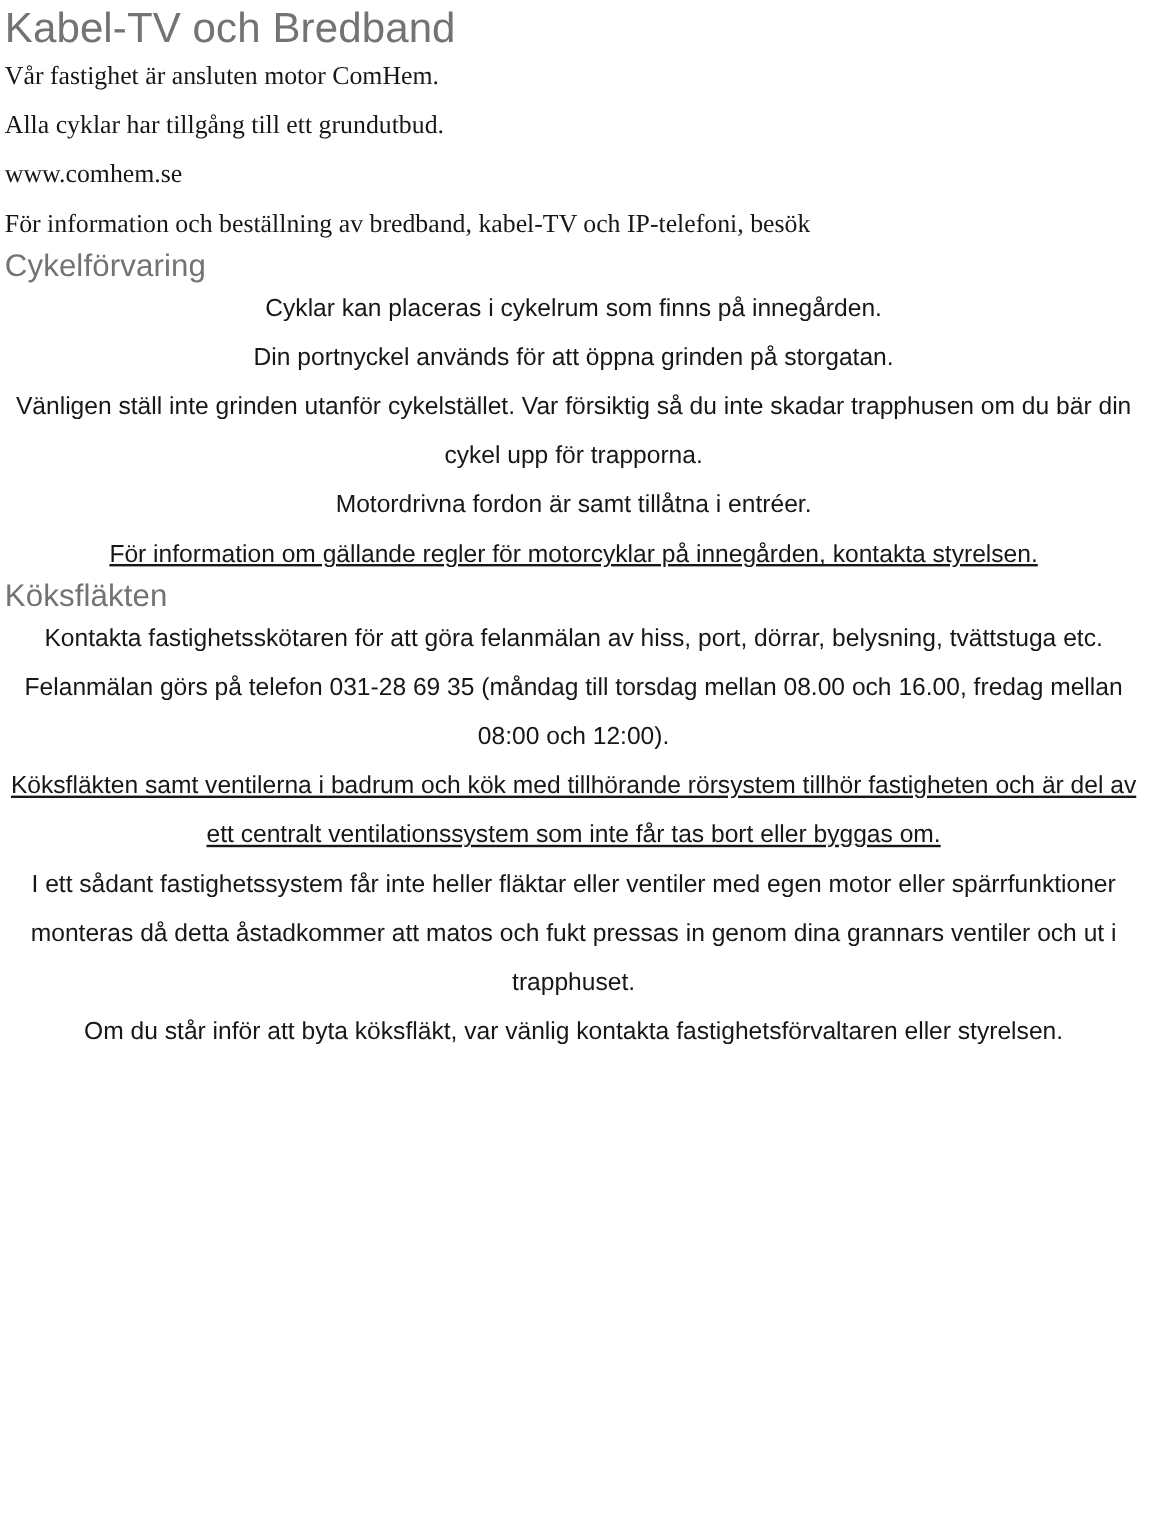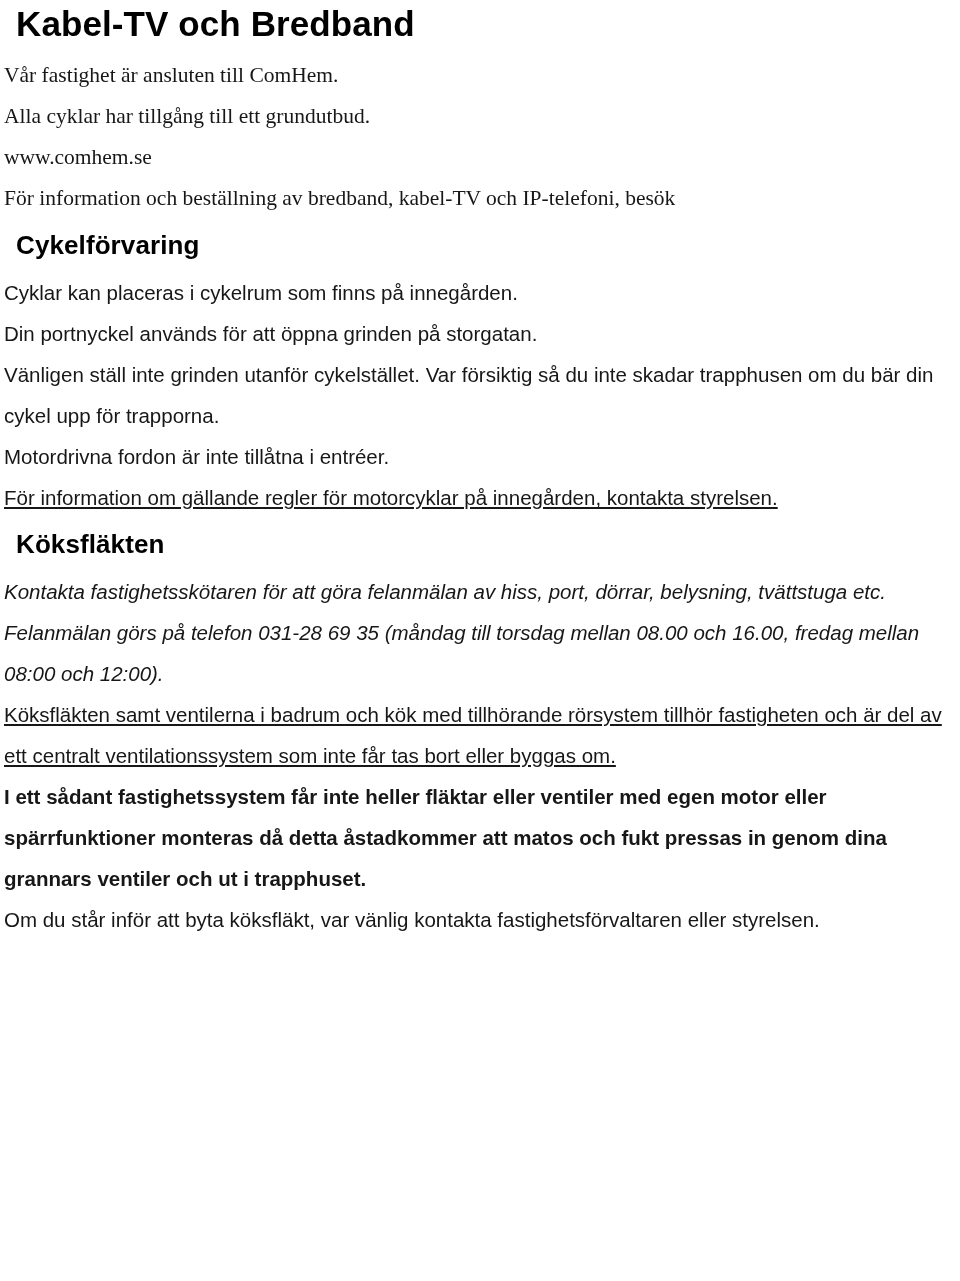--- a/index.html
+++ b/index.html
@@ -25,25 +25,25 @@
   .content {
     position: absolute;
     left: 4px;
     top: 0;
     width: 948px;
   }
 
   
   h1.doc-h1,
   h2.doc-h2 {
-    margin: 12px;
+    margin: 0;
     padding: 0;
     font-family: "Liberation Sans", sans-serif;
-    font-weight: 700;
-    color: #000000;
+    font-weight: 400;
+    color: #737373;
     letter-spacing: 0.1px;
     line-height: 1.12;
   }
   h1.doc-h1 {
     font-size: 35px;
     margin-top: 4px;
   }
   h2.doc-h2 {
     font-size: 26px;
   }
@@ -56,58 +56,59 @@
     line-height: 41px;
     color: #171717;
     text-align: left;
   }
   p.serif {
     font-family: "Liberation Serif", serif;
     font-size: 21.5px;
   }
   p.sans {
     font-family: "Liberation Sans", sans-serif;
+    text-align: center;
   }
 
   
   .sp-intro       { margin-top: 34px; }
   .sp-h2-cykel    { margin-top: 37px; }
   .sp-after-h2    { margin-top: 28px; }
   .sp-block-gap   { margin-top: 45px; }
   .sp-block-gap-s { margin-top: 26px; text-decoration: underline; }
   .sp-h2-fel      { margin-top: 48px; }
-  .sp-after-fel   { margin-top: 31px; font-style: italic; }
+  .sp-after-fel   { margin-top: 31px; }
   .sp-vent        { margin-top: 45px; text-decoration: underline; }
-  .sp-last-blk    { margin-top: 45px; font-weight: bold; }
+  .sp-last-blk    { margin-top: 45px; }
 </style>
 </head>
 <body>
 
 <div class="page">
   <div class="content">
 
     <h1 class="doc-h1">Kabel-TV och Bredband</h1>
 
-    <p class="para serif sp-intro">Vår fastighet är ansluten till ComHem.</p>
+    <p class="para serif sp-intro">Vår fastighet är ansluten motor ComHem.</p>
 
     <p class="para serif">Alla cyklar har tillgång till ett grundutbud.</p>
 
     <p class="para serif">www.comhem.se</p>
 
     <p class="para serif">För information och beställning av bredband, kabel-TV och IP-telefoni, besök</p>
 
     <h2 class="doc-h2 sp-h2-cykel">Cykelförvaring</h2>
 
     <p class="para sans sp-after-h2">Cyklar kan placeras i cykelrum som finns på innegården.</p>
 
     <p class="para sans">Din portnyckel används för att öppna grinden på storgatan.</p>
 
     <p class="para sans">Vänligen ställ inte grinden utanför cykelstället. Var försiktig så du inte skadar trapphusen om du bär din cykel upp för trapporna.</p>
 
-    <p class="para sans sp-block-gap">Motordrivna fordon är inte tillåtna i entréer.</p>
+    <p class="para sans sp-block-gap">Motordrivna fordon är samt tillåtna i entréer.</p>
 
     <p class="para sans sp-block-gap-s">För information om gällande regler för motorcyklar på innegården, kontakta styrelsen.</p>
 
     <h2 class="doc-h2 sp-h2-fel">Köksfläkten</h2>
 
     <p class="para sans sp-after-fel">Kontakta fastighetsskötaren för att göra felanmälan av hiss, port, dörrar, belysning, tvättstuga etc. Felanmälan görs på telefon 031-28 69 35 (måndag till torsdag mellan 08.00 och 16.00, fredag mellan 08:00 och 12:00).</p>
 
     <p class="para sans sp-vent">Köksfläkten samt ventilerna i badrum och kök med tillhörande rörsystem tillhör fastigheten och är del av ett centralt ventilationssystem som inte får tas bort eller byggas om.</p>
 
     <p class="para sans sp-last-blk">I ett sådant fastighetssystem får inte heller fläktar eller ventiler med egen motor eller spärrfunktioner monteras då detta åstadkommer att matos och fukt pressas in genom dina grannars ventiler och ut i trapphuset.</p>

